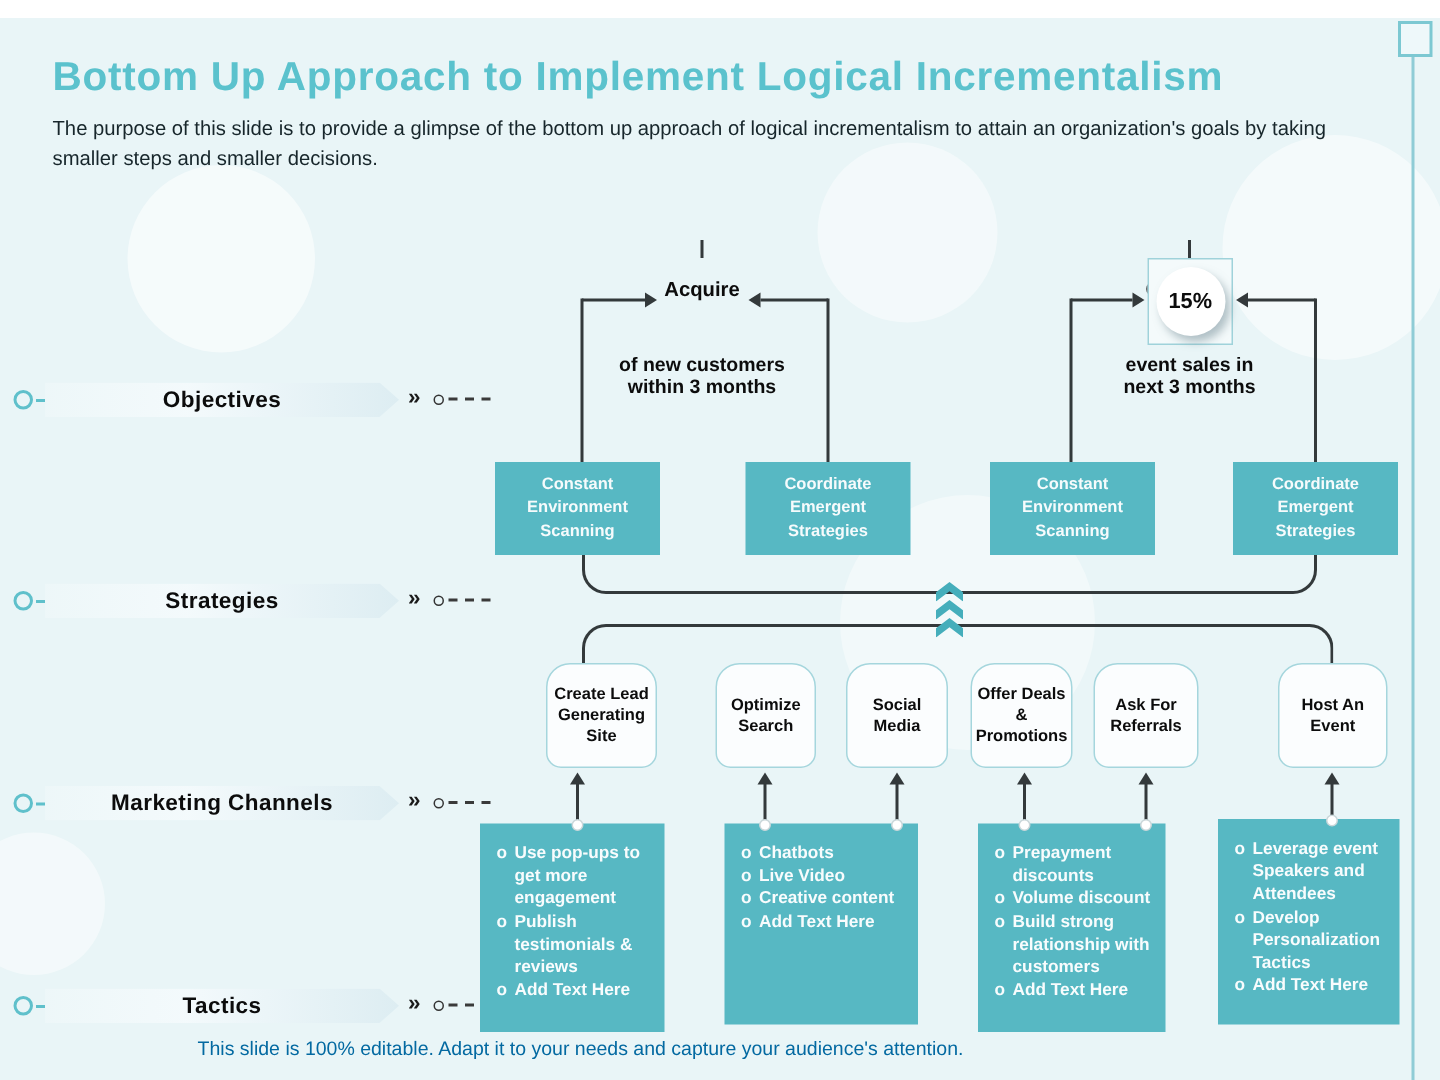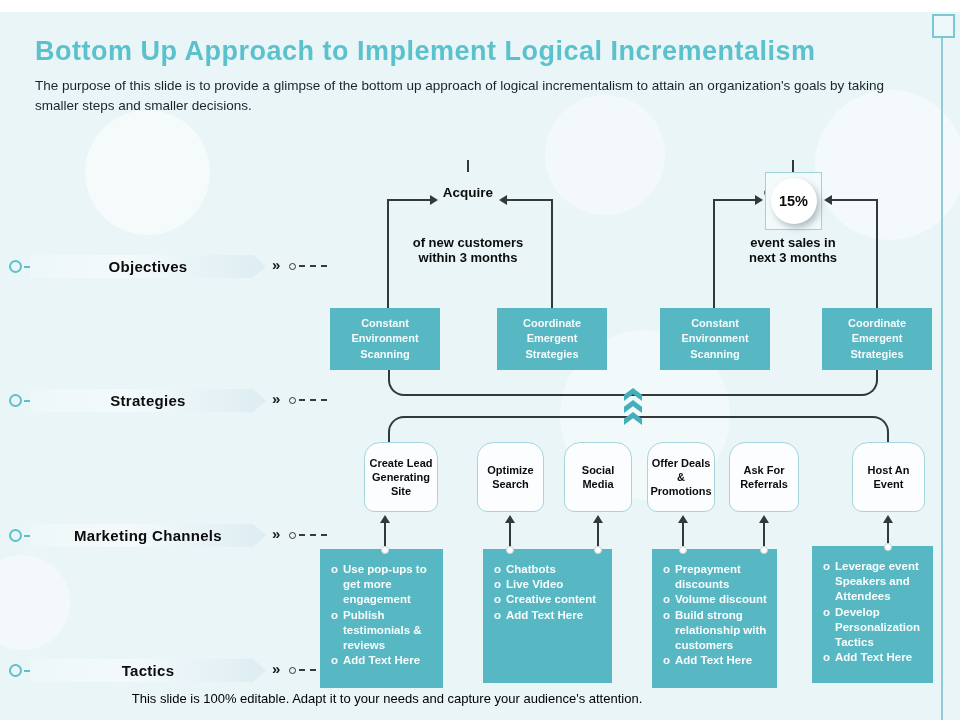--- a/index.html
+++ b/index.html
@@ -9,21 +9,21 @@
     background:#e9f5f7; overflow:hidden;
     font-family:"Liberation Sans", sans-serif; color:#111;
   }
   .bg-circle { position:absolute; border-radius:50%; background:rgba(255,255,255,0.55); }
   .top-strip { position:absolute; left:0; top:0; width:960px; height:12px; background:#ffffff; }
   .corner-square { position:absolute; left:932px; top:14px; width:23px; height:24px; border:2px solid #7cc8d2; background:#eef8fa; }
   .right-line { position:absolute; left:941px; top:38px; width:2px; height:682px; background:#8fccd6; }
 
   .page-title { position:absolute; left:35px; top:36px; width:900px; font-size:27px; font-weight:bold; letter-spacing:0.5px; color:#5bc2cd; }
   .page-subtitle { position:absolute; left:35px; top:76px; width:880px; font-size:13.5px; line-height:1.5; color:#17262b; }
-  .footer-note { position:absolute; left:0; top:691px; width:774px; text-align:center; font-size:13px; color:#000000; }
+  .footer-note { position:absolute; left:0; top:691px; width:774px; text-align:center; font-size:13px; color:#0369a1; }
 
   .row { position:absolute; left:0; width:335px; height:23px;margin-top:40px; }
   .row-ring { position:absolute; left:9px; top:5px; width:13px; height:13px; border:2px solid #5fc0cb; border-radius:50%; }
   .row-dash { position:absolute; left:24px; top:11px; width:6px; border-top:2px solid #5fc0cb; }
   .row-banner { position:absolute; left:30px; top:0; width:236px; height:23px;
     background:linear-gradient(90deg, rgba(255,255,255,0.2) 0%, rgba(244,250,252,0.95) 40%, #ddedf2 100%);
     clip-path:polygon(0 0, calc(100% - 13px) 0, 100% 50%, calc(100% - 13px) 100%, 0 100%);
     display:flex; align-items:center; justify-content:center; }
   .row-banner span { font-size:15px; font-weight:bold; color:#0c0c0c; letter-spacing:0.3px; }
   .row-chev { position:absolute; left:272px; top:1px; font-size:15px; font-weight:bold; color:#1a1a1a; }

